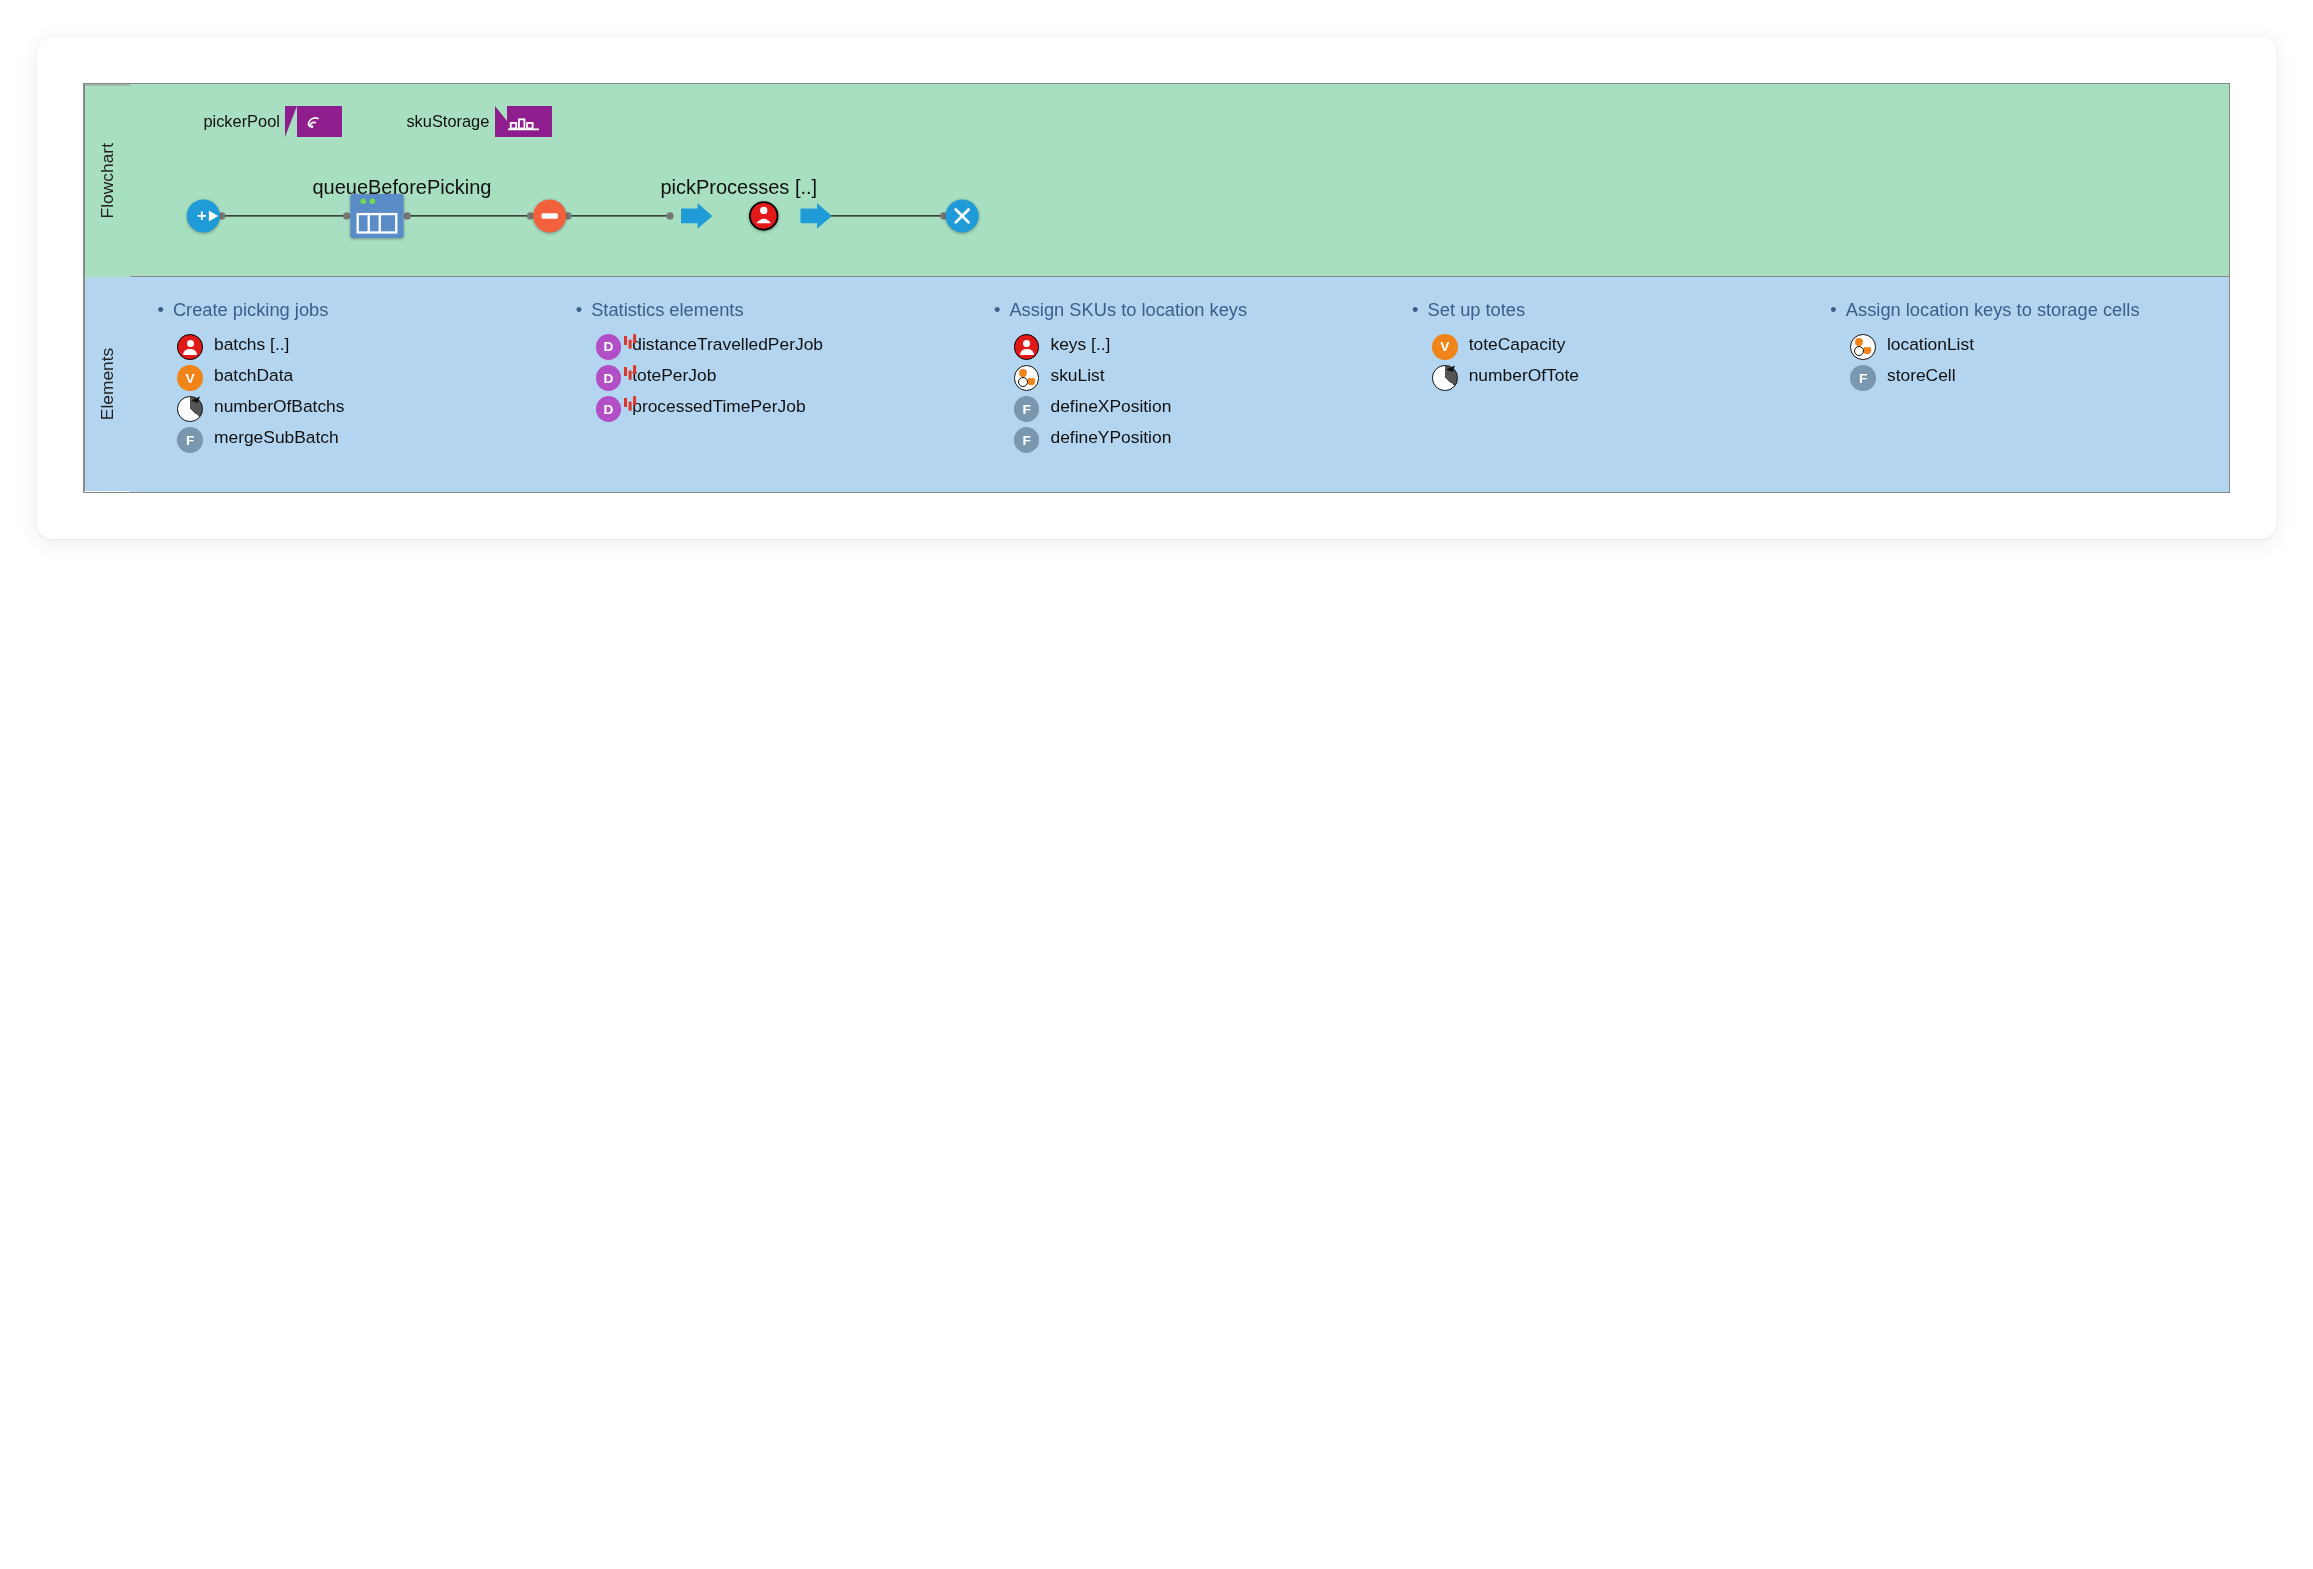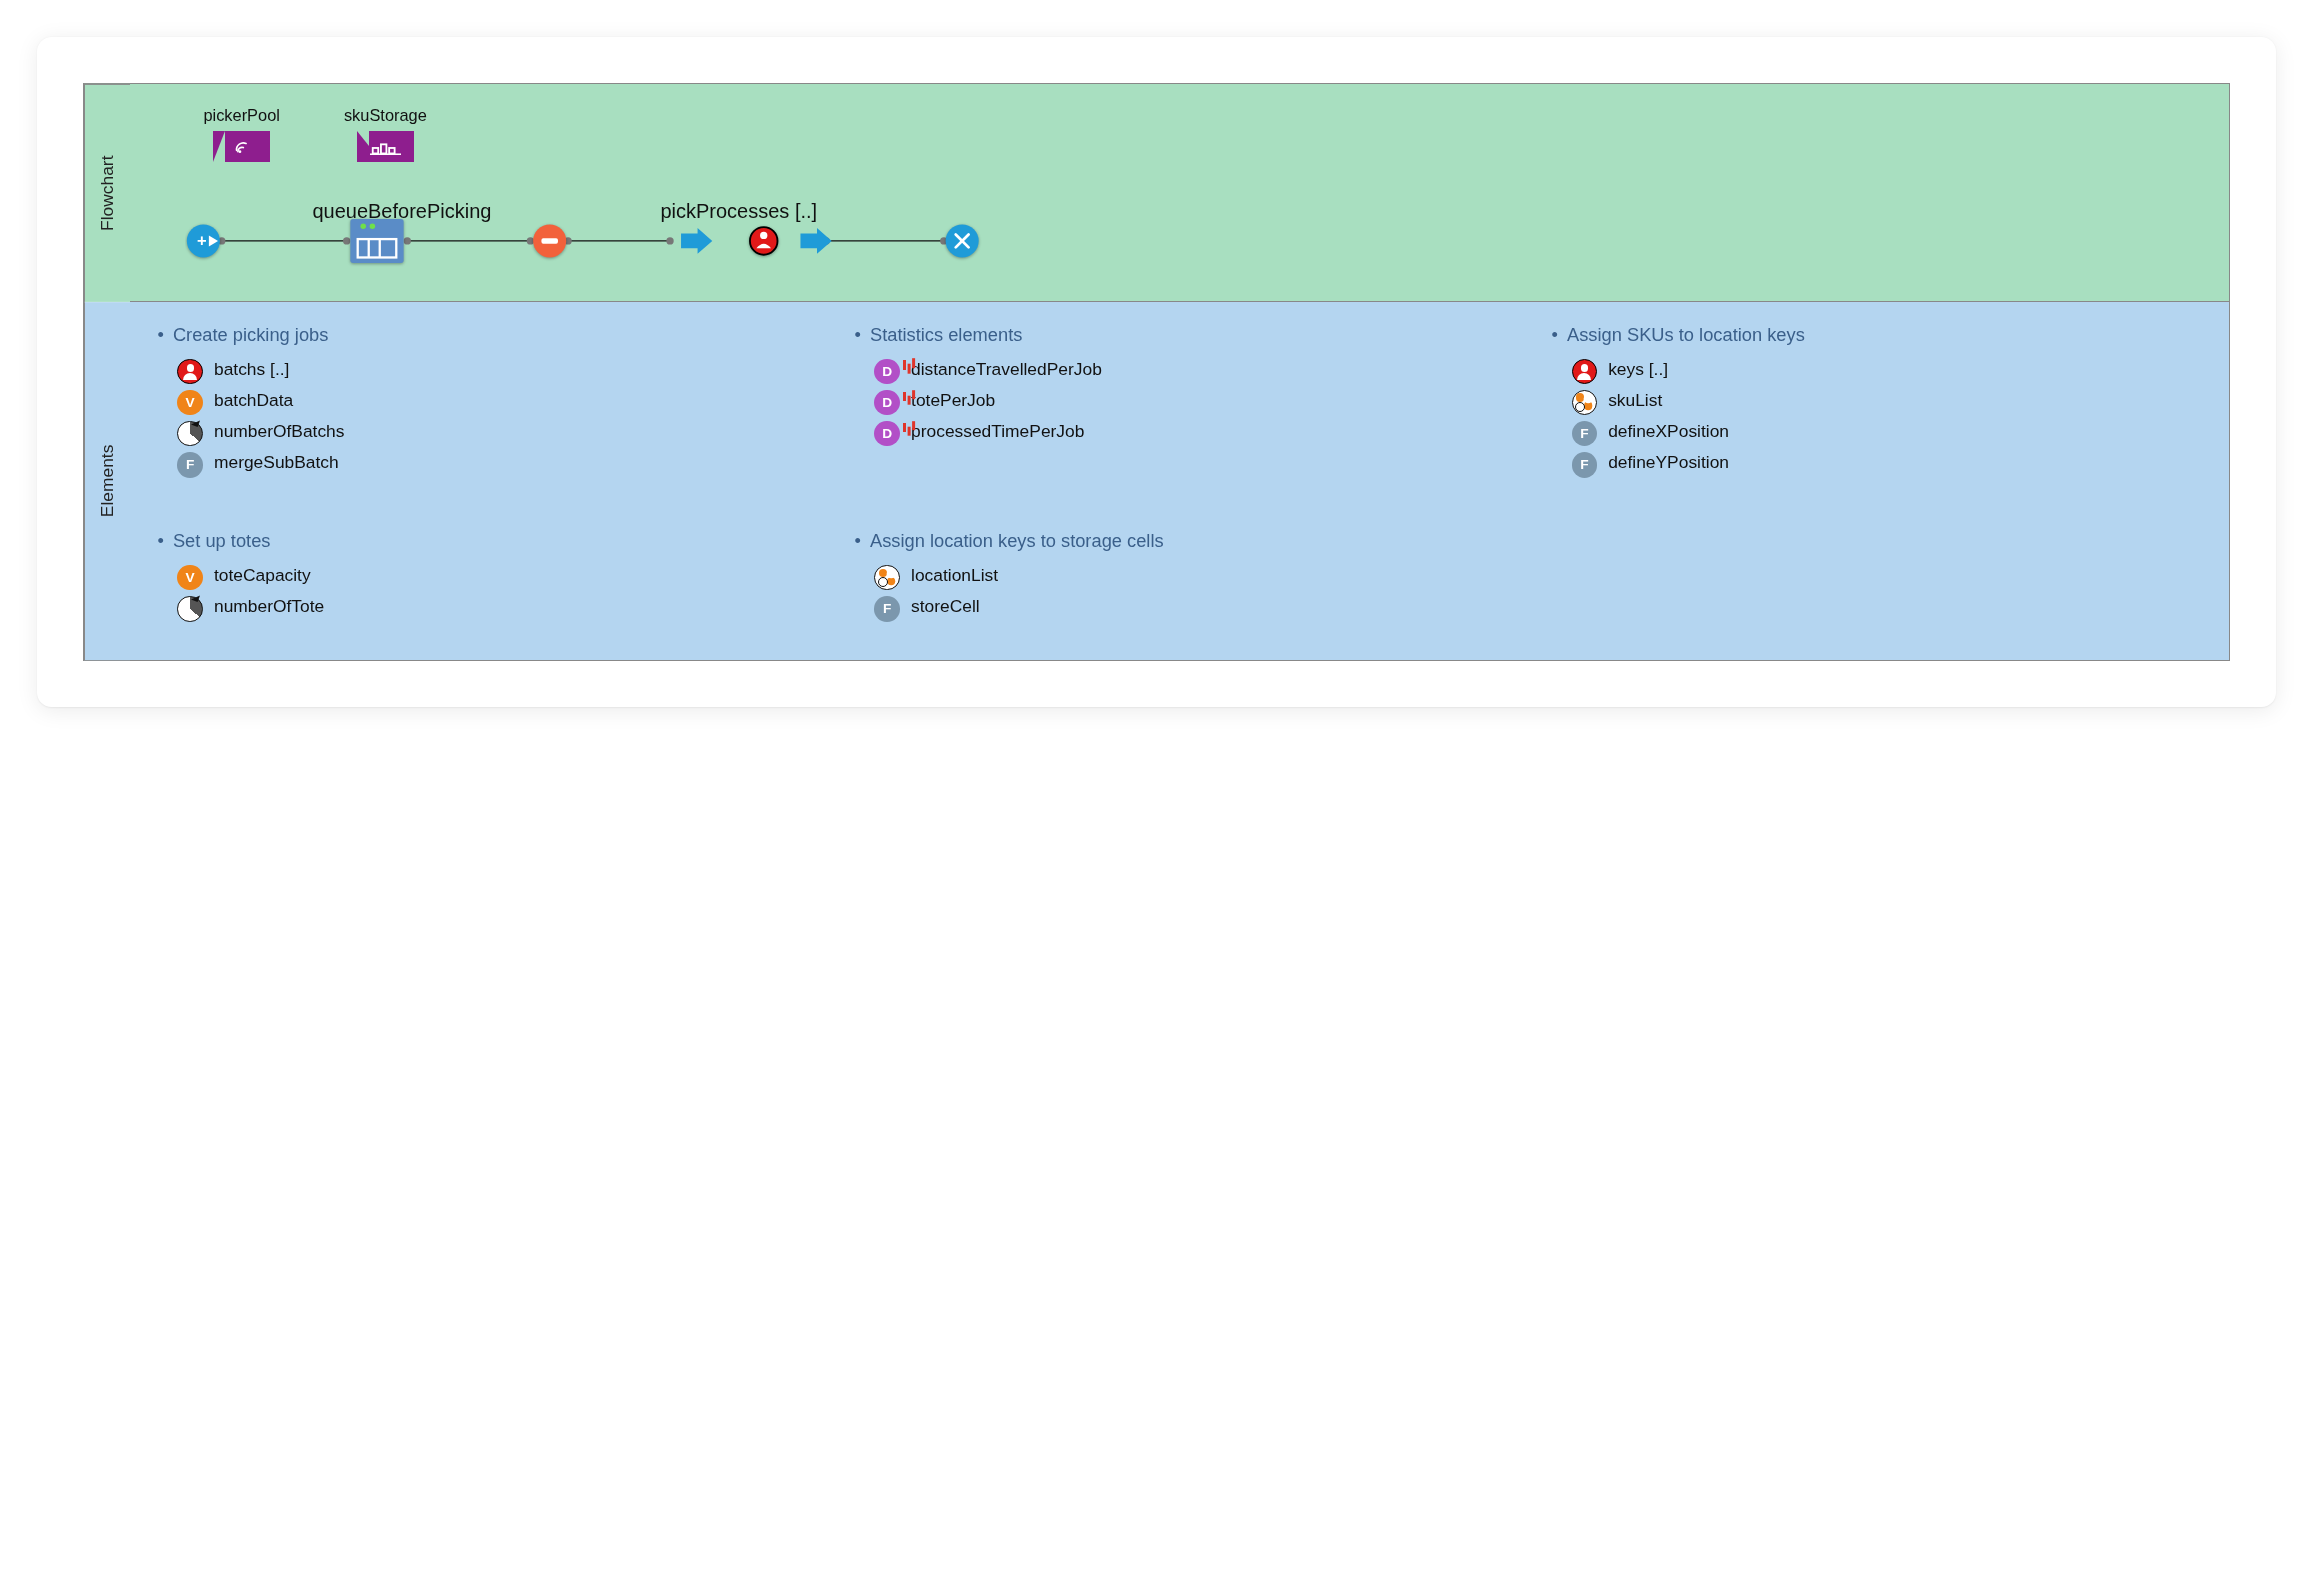--- a/index.html
+++ b/index.html
@@ -32,21 +32,21 @@
     border-right: 0.9px solid #888;
     padding: 9.1px 5.5px;
   }
   .flowchart-label { background: #a8dfc0; border-bottom: 0.9px solid #888; }
   .elements-label  { background: #b4d5f0; }
   .flowchart-pane  { background: #a8dfc0; border-bottom: 0.9px solid #888; padding: 22px 27.4px 27.4px 27.4px; position: relative; }
   .elements-pane   { background: #b4d5f0; padding: 22px 27.4px 33px 27.4px; }
 
   
   .resources { display: flex; gap: 64px; margin-left: 46px; margin-bottom: 33px; }
-  .resource { display: flex; flex-direction: column; align-items: center; gap: 5.5px; }
+  .resource { display: flex; flex-direction: row; align-items: center; gap: 5.5px; }
   .resource .lbl { font-size: 16.4px; color: #111; }
   .res-icon {
     width: 57px; height: 31px;
     background: #8e1e8e;
     position: relative;
     display:flex; align-items:center; justify-content:center;
     color: #fff;
   }
   .res-icon.pool::before{
     content:""; position:absolute; left:0; bottom:0;
@@ -66,21 +66,21 @@
     margin-left: 27.4px;
   }
   .flow-label { position:absolute; font-size:20px; color:#111; top:-27.4px; }
   .flow svg { width: 100%; height: 100%; }
   .port { fill: #777; }
   .shadow { filter: drop-shadow(0 1px 2px rgba(0,0,0,0.35)); }
 
   
   .elements-grid {
     display: grid;
-    grid-template-columns: 1fr 1fr 1fr;
+    grid-template-columns: 1fr 1fr 1fr 1fr 1fr;
     column-gap: 27.4px;
     row-gap: 31px;
     gap: 47px;
   }
   .group-title {
     color: #3a5f8a;
     font-size: 18.3px;
     margin-bottom: 12.8px;
     display:flex; align-items:center; gap:9.1px;
   }

